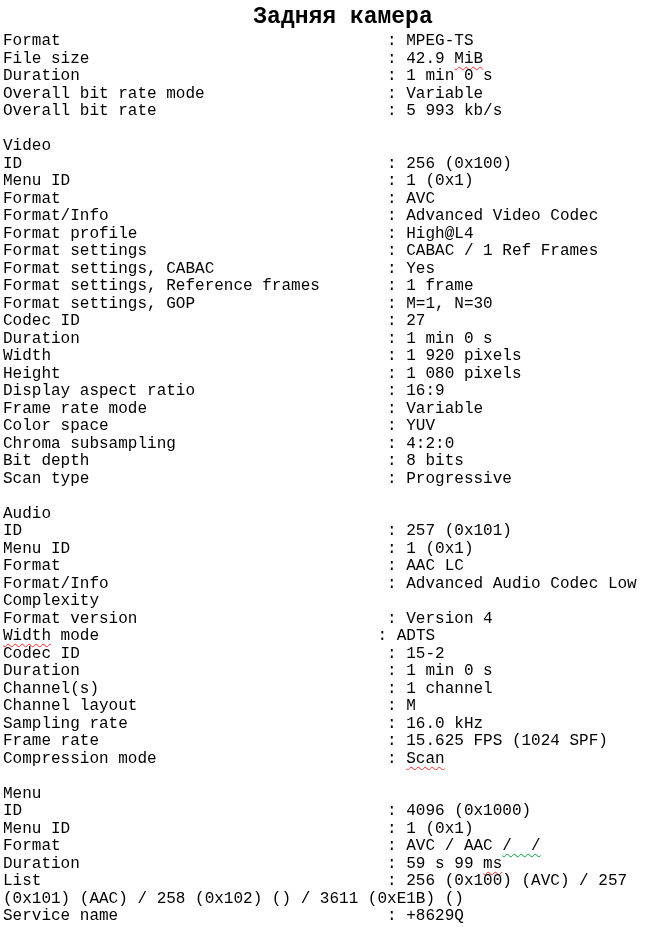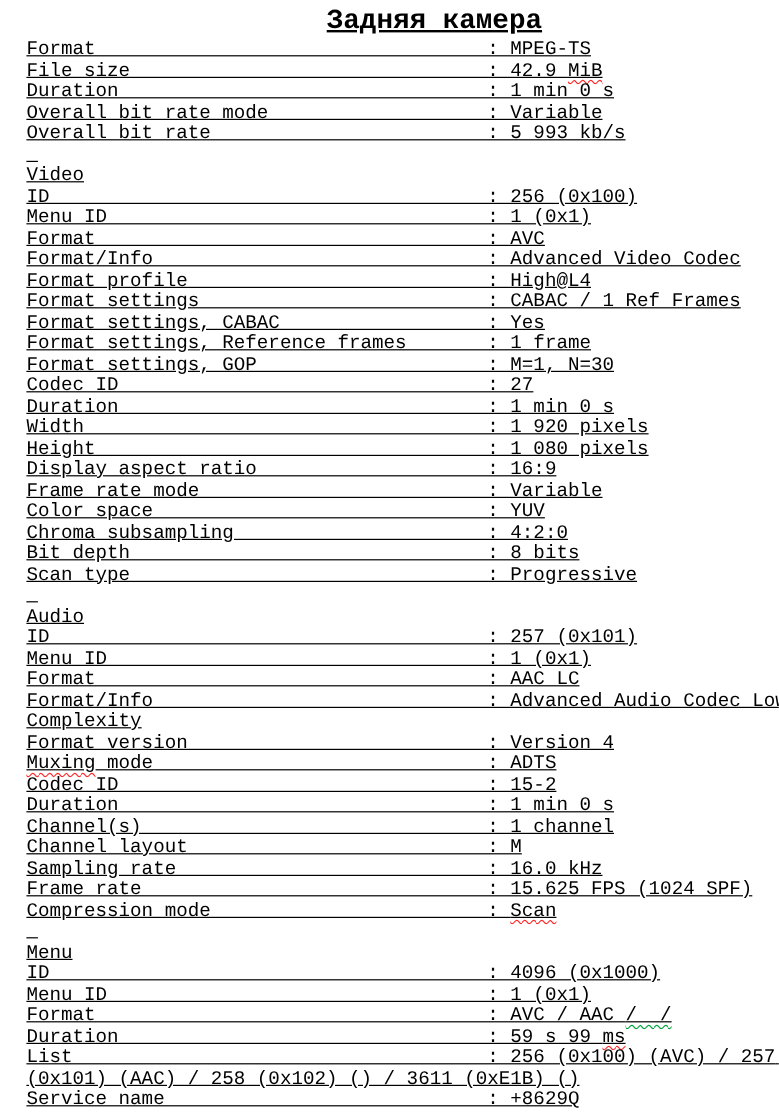--- a/index.html
+++ b/index.html
@@ -8,22 +8,21 @@
     background: var(--bg-color, #ffffff);
   }
   body {
     width: 649px;
     height: 929px;
     overflow: hidden;
     color: var(--text-color, #000000);
     font-family: "Liberation Mono", "DejaVu Sans Mono", monospace;
   }
   .doc {
-    padding: 4px 0 0 22px;
-    text-decoration: underline;
+    padding: 4px 0 0 3px;
   }
   .title {
     margin: 0;
     width: 636px;
     position: relative;
     left: 22px;
     text-align: center;
     font-family: "Liberation Mono", "DejaVu Sans Mono", monospace;
     font-weight: bold;
     font-size: 23px;
@@ -87,21 +86,21 @@
       <div class="line">Chroma subsampling                      : 4:2:0</div>
       <div class="line">Bit depth                               : 8 bits</div>
       <div class="line">Scan type                               : Progressive</div>
       <div class="line">&nbsp;</div>
       <div class="line">Audio</div>
       <div class="line">ID                                      : 257 (0x101)</div>
       <div class="line">Menu ID                                 : 1 (0x1)</div>
       <div class="line">Format                                  : AAC LC</div>
       <div class="line">Format/Info                             : Advanced Audio Codec Low Complexity</div>
       <div class="line">Format version                          : Version 4</div>
-      <div class="line"><span class="mark-spelling">Muxing</span> mode                             : ADTS</div>
+      <div class="line"><span class="mark-spelling">Width</span> mode                             : ADTS</div>
       <div class="line">Codec ID                                : 15-2</div>
       <div class="line">Duration                                : 1 min 0 s</div>
       <div class="line">Channel(s)                              : 1 channel</div>
       <div class="line">Channel layout                          : M</div>
       <div class="line">Sampling rate                           : 16.0 kHz</div>
       <div class="line">Frame rate                              : 15.625 FPS (1024 SPF)</div>
       <div class="line">Compression mode                        : <span class="mark-spelling">Scan</span></div>
       <div class="line">&nbsp;</div>
       <div class="line">Menu</div>
       <div class="line">ID                                      : 4096 (0x1000)</div>

